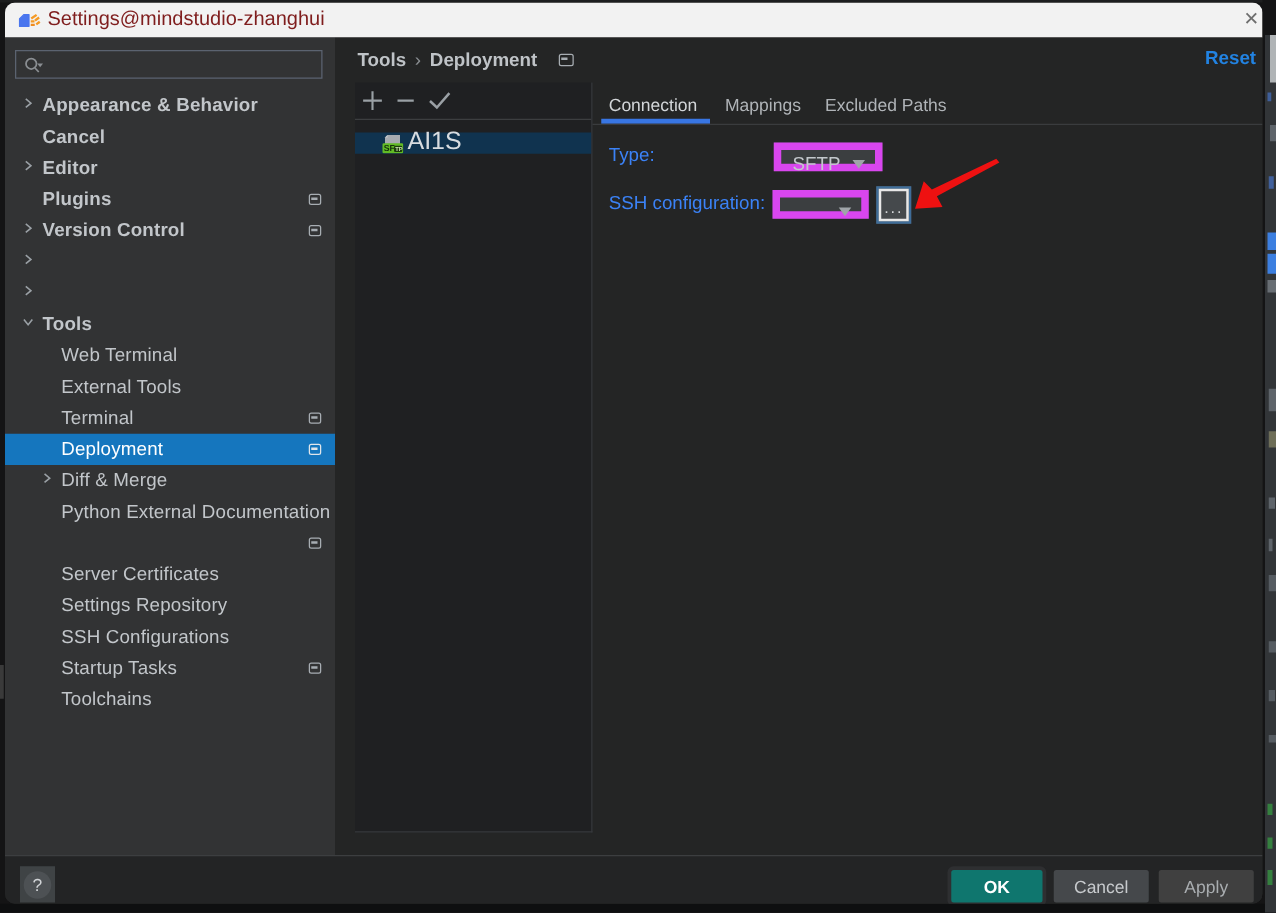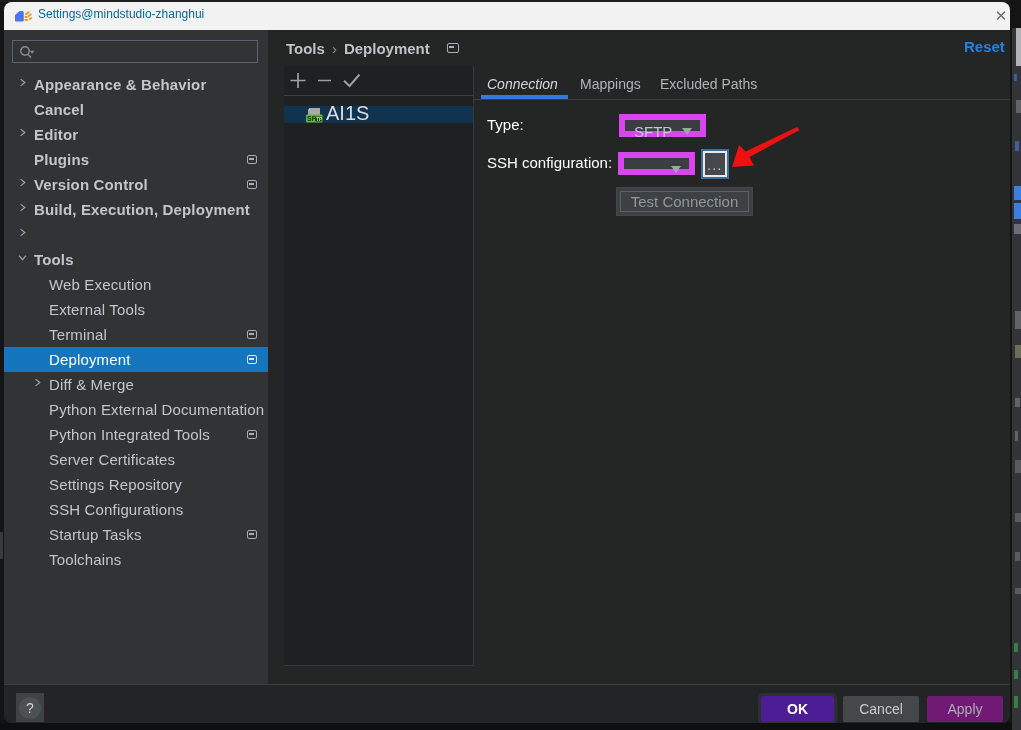--- a/index.html
+++ b/index.html
@@ -3,21 +3,21 @@
 <meta charset="utf-8">
 <style>
   * { margin:0; padding:0; box-sizing:border-box; }
   html,body { width:1021px; height:730px; background:#141415; overflow:hidden;
     font-family:"Liberation Sans", sans-serif; }
   .abs { position:absolute; }
   #dlg { position:absolute; left:4px; top:2px; width:1006px; height:721px;
     border-radius:8px; overflow:hidden; background:#242525; }
   
   #titlebar { position:absolute; left:0; top:0; width:1006px; height:28px; background:#f2f2f2; }
-  #title-text { position:absolute; left:34px; top:5px; font-size:12px; color:#0369a1; }
+  #title-text { position:absolute; left:34px; top:5px; font-size:16px; color:#7f1d1d; }
   #close-x { position:absolute; left:988px; top:5px; width:18px; height:18px; color:#6e6e6e; font-size:15px; line-height:18px; text-align:center; }
   
   #sidebar { position:absolute; left:0; top:28px; width:264px; height:654px; background:#323334; }
   #search { position:absolute; left:8px; top:10px; width:246px; height:23px; border:1px solid #5b6370; }
   .trow { position:absolute; left:0; width:264px; height:25px; line-height:25px; font-size:15px; letter-spacing:0.15px; color:#c2c6ca; }
   .chev { position:absolute; left:14px; top:6px; width:9px; height:9px; }
   .t1 { position:absolute; left:30px; font-weight:bold; }
   .t2 { position:absolute; left:45px; }
   .gicon { position:absolute; left:243px; top:8px; width:10px; height:9px; border:1.7px solid #a7adb2; border-radius:2px; }
   .gicon::after { content:""; position:absolute; left:1px; top:1.6px; width:4.6px; height:2.4px; background:#a7adb2; }
@@ -33,38 +33,38 @@
   #listcol { position:absolute; left:16px; top:36px; width:190px; height:600px; background:#1f2022;
      border-right:1px solid #37393c; border-bottom:1px solid #37393c; }
   #toolbar { position:absolute; left:0; top:0; width:189px; height:30px; border-bottom:1px solid #3c3e40; }
   #listrow { position:absolute; left:0; top:40px; width:189px; height:17px; background:#10334f; }
   #listrow .nm { position:absolute; left:42px; top:-1px; font-size:20px; line-height:17px; color:#d8dce0; }
   
   .tab { position:absolute; top:46px; font-size:14px; color:#b0b4b8; }
   #tab-underline { position:absolute; left:213px; top:65px; width:87px; height:4px; background:#3876e3; }
   #tabs-border { position:absolute; left:206px; top:69px; width:536px; height:1px; background:#3a3c3e; }
   
-  .flabel { position:absolute; font-size:15px; line-height:15px; color:#ffffff; }
+  .flabel { position:absolute; font-size:15px; line-height:15px; color:#3b82f6; }
   .dd { position:absolute; height:23px; background:#3b3e40; border:6px solid #d946ef; }
   .dd .tri { position:absolute; right:8px; top:8px; width:0; height:0;
      border-left:5.5px solid transparent; border-right:5.5px solid transparent; border-top:7px solid #a0a5a9; }
   .dd .val { position:absolute; left:9px; top:3px; font-size:15px; color:#c3c8cc; }
   #dots-btn { position:absolute; left:433px; top:119px; width:28px; height:30px;
       border:2px solid #3f6d99; background:#45494c; }
   #dots-btn .inner { position:absolute; left:0; top:0; right:0; bottom:0; border:2px solid #e8e8e8; }
   #dots-btn .d { position:absolute; left:0; right:0; top:7px; font-size:13px; color:#d5d8da; letter-spacing:1.5px; text-align:center; }
   #test-btn { position:absolute; left:348px; top:157px; width:137px; height:29px; background:#3d4143;
       border:1px solid #43474a; color:#8f979e; font-size:15px; text-align:center; line-height:27px; }
   #test-btn .inner { position:absolute; left:3px; top:3px; right:3px; bottom:3px; border:1px solid #5d6164; }
   
   #footer { position:absolute; left:0; top:682px; width:1006px; height:39px; background:#232425; border-top:1px solid #3c3e40; }
   .btn { position:absolute; top:11px; height:26px; font-size:14px; text-align:center; line-height:26px; border-radius:2px; }
-  #btn-ok { left:757px; width:73px; background:#4c1d95; color:#fff; font-weight:bold; box-shadow:0 0 0 3px #2e2f31; }
+  #btn-ok { left:757px; width:73px; background:#0f766e; color:#fff; font-weight:bold; box-shadow:0 0 0 3px #2e2f31; }
   #btn-cancel { left:839px; width:76px; background:#45484b; color:#c7cacd; }
-  #btn-apply { left:923px; width:76px; background:#701a75; color:#a9adb0; }
+  #btn-apply { left:923px; width:76px; background:#404040; color:#a9adb0; }
   #help { position:absolute; left:12px; top:8px; width:28px; height:29px; background:#3f4345; }
   #help .circ { position:absolute; left:3px; top:3.5px; width:22px; height:22px; border-radius:50%; background:#4d5154;
       color:#d0d3d6; font-size:14px; text-align:center; line-height:22px; }
 </style>
 </head>
 <body>
 <div class="abs" style="left:0; top:723px; width:1021px; height:7px; background:#0e0f10;"></div>
 <div class="abs" style="left:0; top:0px; width:1010px; height:2px; background:#1d1e1f;"></div>
 
 <div class="abs" style="left:1012px; top:28px; width:9px; height:702px; background:#323538;"></div>
@@ -134,35 +134,34 @@
           <svg class="chev" style="left:14px" width="9" height="12" viewBox="0 0 9 12">
             <path d="M2 1.5 L7.5 6 L2 10.5" stroke="#9aa0a5" stroke-width="1.7" fill="none" transform="rotate(0 4.5 6)"></path>
           </svg>
           <span class="t1">Version Control</span>
           <span class="gicon"></span>
         </div>
       <div class="trow" style="top:167px">
           <svg class="chev" style="left:14px" width="9" height="12" viewBox="0 0 9 12">
             <path d="M2 1.5 L7.5 6 L2 10.5" stroke="#9aa0a5" stroke-width="1.7" fill="none" transform="rotate(0 4.5 6)"></path>
           </svg>
-          <span class="t1">Build, Execution, Deployment</span>
         </div>
       <div class="trow" style="top:192px">
           <svg class="chev" style="left:14px" width="9" height="12" viewBox="0 0 9 12">
             <path d="M2 1.5 L7.5 6 L2 10.5" stroke="#9aa0a5" stroke-width="1.7" fill="none" transform="rotate(0 4.5 6)"></path>
           </svg>
         </div>
       <div class="trow" style="top:217px">
           <svg class="chev" style="left:14px" width="9" height="12" viewBox="0 0 9 12">
             <path d="M2 1.5 L7.5 6 L2 10.5" stroke="#9aa0a5" stroke-width="1.7" fill="none" transform="rotate(90 4.5 6)"></path>
           </svg>
           <span class="t1">Tools</span>
         </div>
       <div class="trow" style="top:242px">
-          <span class="t2">Web Execution</span>
+          <span class="t2">Web Terminal</span>
         </div>
       <div class="trow" style="top:267px">
           <span class="t2">External Tools</span>
         </div>
       <div class="trow" style="top:292px">
           <span class="t2">Terminal</span>
           <span class="gicon"></span>
         </div>
       <div class="trow selrow" style="top:317px">
           <span class="t2">Deployment</span>
@@ -171,21 +170,20 @@
       <div class="trow" style="top:342px">
           <svg class="chev" style="left:29px" width="9" height="12" viewBox="0 0 9 12">
             <path d="M2 1.5 L7.5 6 L2 10.5" stroke="#9aa0a5" stroke-width="1.7" fill="none" transform="rotate(0 4.5 6)"></path>
           </svg>
           <span class="t2">Diff &amp; Merge</span>
         </div>
       <div class="trow" style="top:367px">
           <span class="t2">Python External Documentation</span>
         </div>
       <div class="trow" style="top:392px">
-          <span class="t2">Python Integrated Tools</span>
           <span class="gicon"></span>
         </div>
       <div class="trow" style="top:417px">
           <span class="t2">Server Certificates</span>
         </div>
       <div class="trow" style="top:442px">
           <span class="t2">Settings Repository</span>
         </div>
       <div class="trow" style="top:467px">
           <span class="t2">SSH Configurations</span>
@@ -219,40 +217,39 @@
           <path d="M5 1 L5 3 L3 3 Z" fill="#caccd0"></path>
           <rect x="1" y="7.5" width="16.5" height="8" rx="1" fill="#62bb25"></rect>
           <text x="2" y="14" font-size="7" font-weight="bold" fill="#14320a" font-family="Liberation Sans">SF</text>
           <rect x="10.2" y="9.6" width="6.6" height="5" rx="1" fill="#1c3c0c"></rect>
           <text x="11.2" y="13.9" font-size="4.6" font-weight="bold" fill="#cde8b0" font-family="Liberation Sans">TP</text>
         </svg>
         <div class="nm">AI1S</div>
       </div>
     </div>
 
-    <div class="tab" style="left:219px; color:#d3d6d9;font-style:italic;">Connection</div>
+    <div class="tab" style="left:219px; color:#d3d6d9;">Connection</div>
     <div class="tab" style="left:312px;">Mappings</div>
     <div class="tab" style="left:392px;">Excluded Paths</div>
     <div id="tab-underline"></div>
     <div id="tabs-border"></div>
 
     <div class="flabel" style="left:219px; top:87px;">Type:</div>
     <div class="dd" style="left:351px; top:84px; width:87px;">
         <div class="val">SFTP</div>
         <div class="tri"></div>
       </div>
     <div class="flabel" style="left:219px; top:125px;">SSH configuration:</div>
     <div class="dd" style="left:350px; top:122px; width:77px;">
         <div class="tri"></div>
       </div>
     <div id="dots-btn">
         <div class="inner"></div>
         <div class="d">...</div>
       </div>
-    <div id="test-btn"><div class="inner"></div>Test Connection</div>
 
     <svg style="position:absolute; left:440px; top:90px;" width="110" height="60" viewBox="0 0 110 60">
       <polygon points="24,47 31,25 37.5,31.5 89,7 91.5,10 41.5,37 46,45.5" fill="#ee1111"></polygon>
     </svg>
   </div>
 
   <div id="footer">
     <div id="help">
         <div class="circ">?</div>
       </div>

